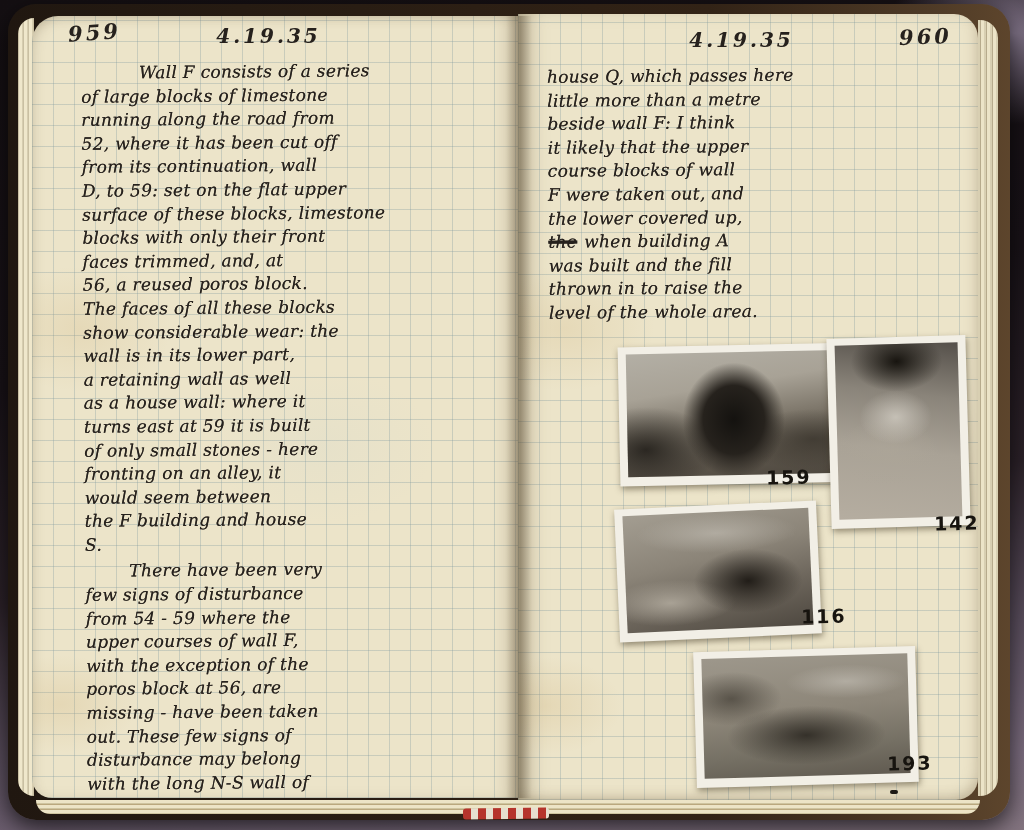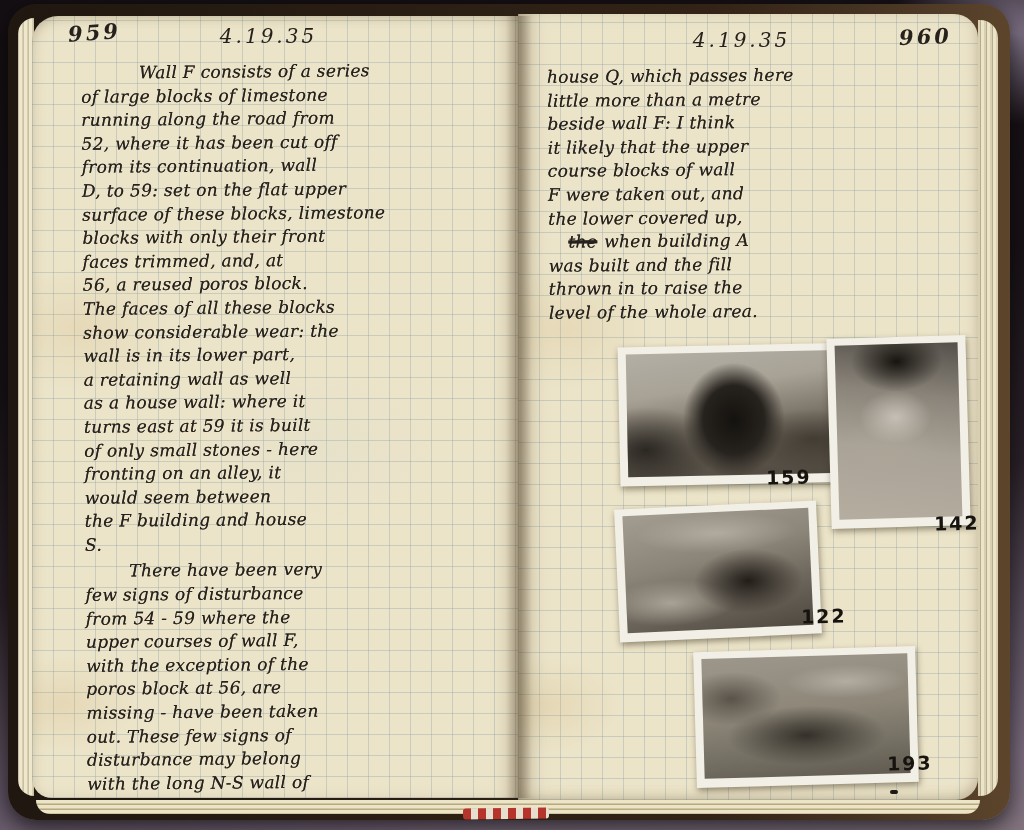--- a/index.html
+++ b/index.html
@@ -38,31 +38,31 @@
   .spine{position:absolute;left:498px;top:12px;width:26px;height:782px;
     background:linear-gradient(90deg,rgba(80,65,40,0) 0%,rgba(80,65,40,.22) 40%,rgba(60,48,30,.28) 55%,rgba(80,65,40,0) 100%);}
   .endband{position:absolute;left:455px;bottom:1px;width:86px;height:11px;border-radius:3px;transform:rotate(-.6deg);
     background:repeating-linear-gradient(90deg,var(--endband_red) 0 8px,#e6dfcf 8px 15px);}
   .corner-mark{position:absolute;right:112px;bottom:26px;width:8px;height:4px;background:#1d1a16;border-radius:2px;}
   .ink{color:var(--ink);}
   .pageno{position:absolute;font-size:21px;font-style:italic;letter-spacing:3px;font-weight:600;}
   .pageno-left{left:36px;top:4px;transform:rotate(-4deg);}
   .pageno-right{right:26px;top:10px;transform:rotate(-2deg);}
   .date{position:absolute;left:0;right:13px;text-align:center;font-size:20px;font-style:italic;
-    font-weight:400;letter-spacing:3px;}
+    font-weight:700;letter-spacing:3px;}
   .date-left{top:8px;}
   .date-right{top:14px;}
   .text-col{position:absolute;transform:rotate(-.5deg);}
   .text-col-left{left:52px;top:44px;width:410px;}
   .text-col-right{left:30px;top:50px;width:400px;}
   .hline{height:23.6px;line-height:23.6px;white-space:nowrap;font-style:italic;font-size:17px;
     font-weight:500;letter-spacing:.3px;color:var(--ink);text-shadow:0 0 .5px rgba(38,33,29,.8);}
   .indent-1{padding-left:58px;}
   .indent-2{padding-left:44px;margin-top:3px;}
-  .struck{text-decoration:line-through;text-decoration-thickness:2.5px;margin-right:7px;margin-left:20px;}
+  .struck{text-decoration:line-through;text-decoration-thickness:2.5px;margin-right:7px;}
   .photo{position:absolute;background:var(--photo_border);padding:7px 8px 9px 8px;
     box-shadow:1px 3px 6px rgba(55,45,25,.5);}
   .photo-img{width:100%;height:100%;}
   .photo-143{left:101px;top:331px;width:243px;height:139px;transform:rotate(-1.2deg);}
   .photo-142{left:311px;top:323px;width:139px;height:190px;transform:rotate(-1.6deg);}
   .photo-152{left:99px;top:491px;width:202px;height:133px;transform:rotate(-2.6deg);}
   .photo-153{left:177px;top:635px;width:222px;height:136px;transform:rotate(-1.6deg);}
   .img-143{background:
       radial-gradient(ellipse 30% 62% at 47% 55%, #14120f 0%, #26221d 45%, rgba(38,34,29,0) 75%),
       radial-gradient(ellipse 45% 50% at 8% 78%, rgba(25,22,18,.8) 0%, rgba(25,22,18,0) 70%),
@@ -163,21 +163,21 @@
       </div>
       <div class="photo photo-152">
         <div class="photo-img img-152"></div>
       </div>
       <div class="photo photo-153">
         <div class="photo-img img-153"></div>
       </div>
 
       <div class="photo-label label-143">159</div>
       <div class="photo-label label-142">142</div>
-      <div class="photo-label label-152">122</div>
+      <div class="photo-label label-152">116</div>
       <div class="photo-label label-153">193</div>
     </div>
 
     <div class="spine"></div>
     <div class="endband"></div>
     <div class="corner-mark"></div>
   </div>
 </div>
 
 </body></html>

